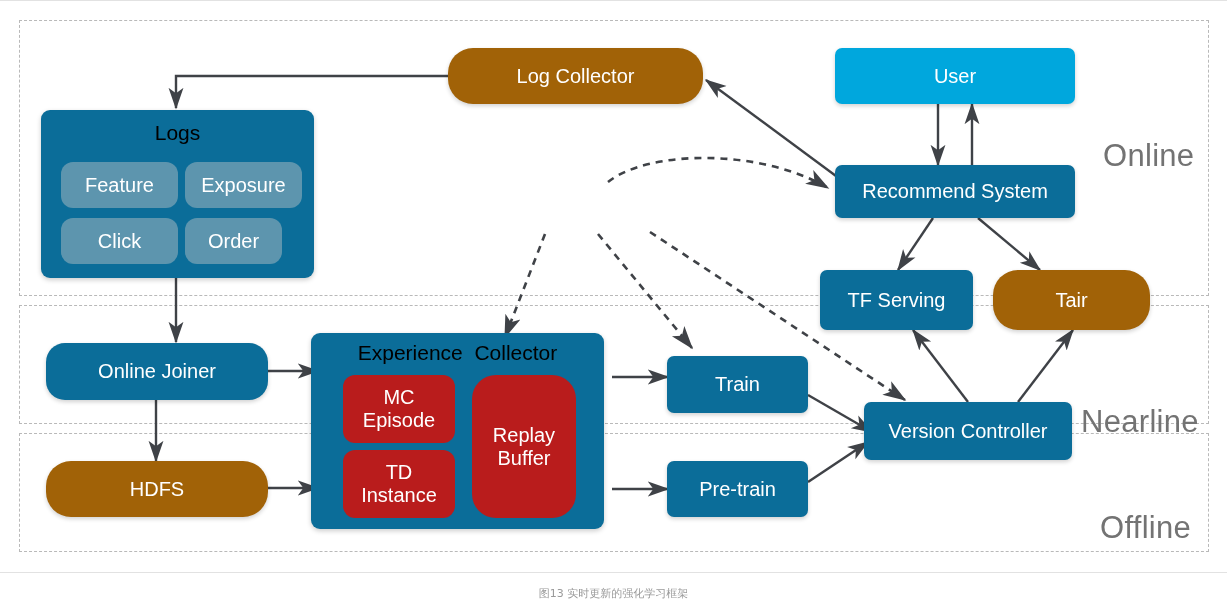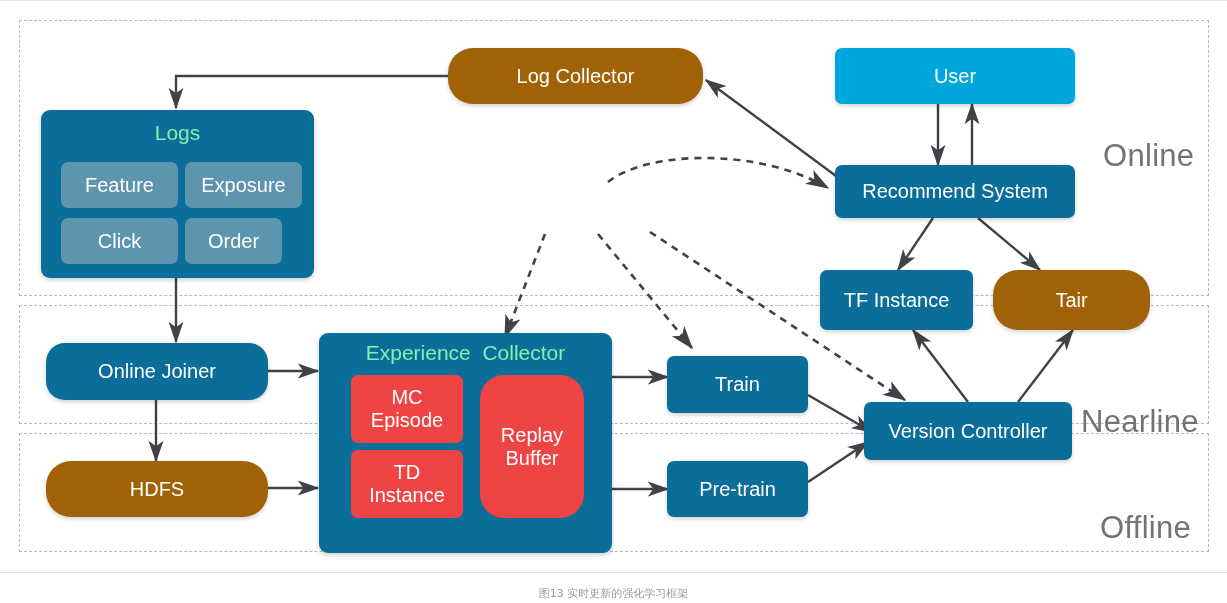--- a/index.html
+++ b/index.html
@@ -63,39 +63,39 @@
     position: absolute;
     box-sizing: border-box;
     border-radius: 9px;
     background: #0b6d99;
     box-shadow: 0 2px 5px rgba(0,0,0,0.2);
   }
   .group-title {
     position: absolute;
     left: 0; right: 0;
     text-align: center;
-    color: #86efac;
+    color: #000000;
     font-size: 21px;
     white-space: pre;
   }
   .chip {
     position: absolute;
     box-sizing: border-box;
-    border-radius: 7px;
+    border-radius: 12px;
     display: flex;
     align-items: center;
     justify-content: center;
     color: #ffffff;
     font-size: 20px;
     text-align: center;
     line-height: 1.15;
     white-space: pre-line;
   }
   .chip-steel { background: #5d95ae; }
-  .chip-cyan  { background: #ef4444; }
+  .chip-cyan  { background: #b91c1c; }
 
   
   .caption {
     position: absolute;
     left: 0;
     right: 0;
     text-align: center;
     color: #9a9a9a;
     font-size: 11px;
     font-family: "DejaVu Sans", sans-serif;
@@ -178,21 +178,21 @@
     </g>
   </svg>
 
   <div class="node c-steel" style="left:448px; top:48px; width:255px; height:56px;">Log Collector</div>
 
   <div class="node c-cyan" style="left:835px; top:48px; width:240px; height:56px;">User</div>
 
   <div class="node c-dark" style="left:835px; top:165px; width:240px; height:53px;">Recommend System</div>
 
 
-  <div class="node c-dark" style="left:820px; top:270px; width:153px; height:60px;">TF Instance</div>
+  <div class="node c-dark" style="left:820px; top:270px; width:153px; height:60px;">TF Serving</div>
 
   <div class="node c-steel" style="left:993px; top:270px; width:157px; height:60px;">Tair</div>
 
   <div class="node c-dark" style="left:46px; top:343px; width:222px; height:57px;border-radius:19px;">Online Joiner</div>
 
   <div class="node c-steel" style="left:46px; top:461px; width:222px; height:56px;">HDFS</div>
 
   <div class="node c-dark" style="left:667px; top:348px; width:141px; height:57px;margin-top:8px;">Train</div>
 
   <div class="node c-dark" style="left:667px; top:461px; width:141px; height:56px;">Pre-train</div>
@@ -200,21 +200,21 @@
   <div class="node c-dark" style="left:864px; top:402px; width:208px; height:58px;">Version Controller</div>
 
   <div class="group" style="left:41px; top:110px; width:273px; height:168px;">
     <div class="group-title" style="top:11px;">Logs</div>
     <div class="chip chip-steel" style="left:20px; top:52px; width:117px; height:46px;">Feature</div>
     <div class="chip chip-steel" style="left:144px; top:52px; width:117px; height:46px;text-align:right;">Exposure</div>
     <div class="chip chip-steel" style="left:20px; top:108px; width:117px; height:46px;">Click</div>
     <div class="chip chip-steel" style="left:144px; top:108px; width:97px; height:46px;">Order</div>
   </div>
 
-  <div class="group" style="left:319px; top:333px; width:293px; height:220px;">
+  <div class="group" style="left:311px; top:333px; width:293px; height:196px;">
     <div class="group-title" style="top:8px;">Experience  Collector</div>
     <div class="chip chip-cyan" style="left:32px; top:42px; width:112px; height:68px;">MC
 Episode</div>
     <div class="chip chip-cyan" style="left:32px; top:117px; width:112px; height:68px;">TD
 Instance</div>
     <div class="chip chip-cyan" style="left:161px; top:42px; width:104px; height:143px; border-radius:24px;">Replay
 Buffer</div>
   </div>
 
   <div class="caption" style="top:586px;">图13 实时更新的强化学习框架</div>

